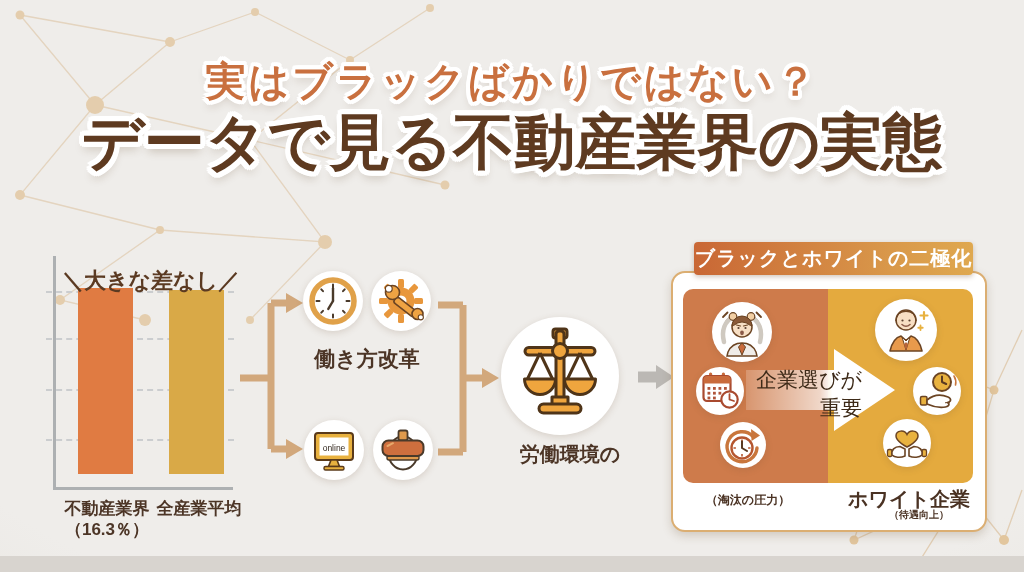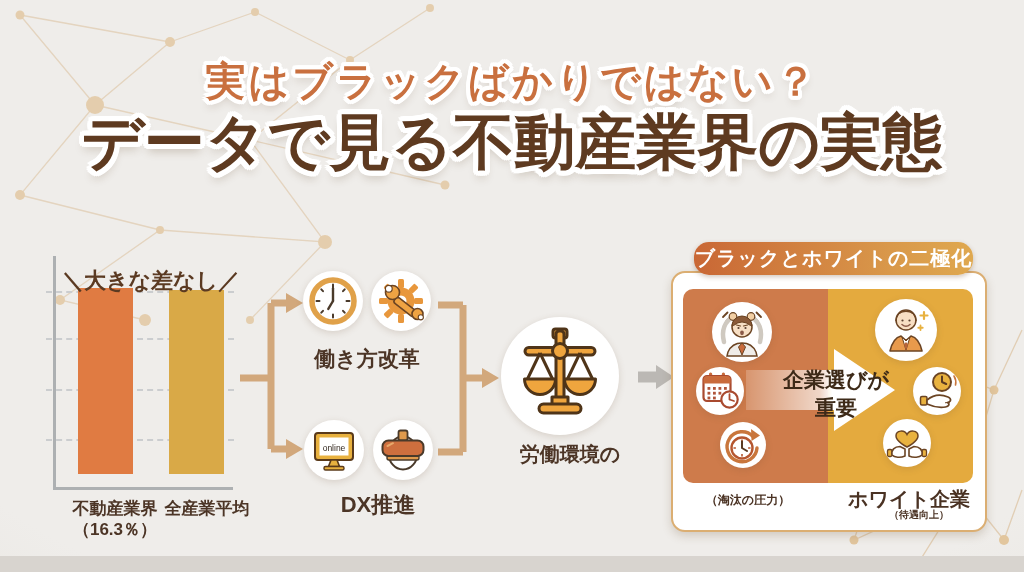--- a/index.html
+++ b/index.html
@@ -21,37 +21,37 @@
     font-size:61px; font-weight:bold; letter-spacing:0px; color:#5E3A20;
     text-shadow:-5px 0 #fff,5px 0 #fff,0 -5px #fff,0 5px #fff,-4px -4px #fff,4px -4px #fff,-4px 4px #fff,4px 4px #fff,-5px 2px #fff,5px 2px #fff,2px -5px #fff,-2px -5px #fff,2px 5px #fff,-2px 5px #fff,0 7px 10px rgba(90,60,30,.28);
   }
   
   .axis { position:absolute; left:53px; top:256px; width:180px; height:234px;
     border-left:3px solid #ADB0B2; border-bottom:3px solid #ADB0B2; }
   .gridline { position:absolute; left:46px; width:188px; height:0; border-top:2px dashed #CBCDCF; }
   .bar { position:absolute; bottom:82px; width:55px; }
   .chart-note { position:absolute; left:46px; top:266px; width:194px; text-align:right;
     font-size:22px; font-weight:bold; color:#5B3A22; }
-  .bar-label { position:absolute; text-align:center; font-size:17px; font-weight:bold; color:#4C3526;margin-left:8px; }
+  .bar-label { position:absolute; text-align:center; font-size:17px; font-weight:bold; color:#4C3526; }
   
   .circle { position:absolute; background:#fff; border-radius:50%;
     box-shadow:0 2px 7px rgba(110,80,50,.18); display:flex; align-items:center; justify-content:center; }
   .flow-label { position:absolute; text-align:center; font-weight:bold; color:#4C3526; }
   
   .panel-body { position:absolute; left:671px; top:271px; width:316px; height:261px;
     background:#fff; border:2px solid #DBAE72; border-radius:14px;
     box-shadow:0 4px 10px rgba(110,80,50,.22); }
   .panel-header { position:absolute; left:694px; top:242px; width:279px; height:33px;
-    border-radius:15px; background:linear-gradient(90deg,#C96735,#D9984A 70%,#DFA84F);
+    border-radius:4px; background:linear-gradient(90deg,#C96735,#D9984A 70%,#DFA84F);
     color:#fff; font-size:20px; font-weight:bold; text-align:center; line-height:33px;
     letter-spacing:1px; box-shadow:0 2px 5px rgba(110,70,40,.3); }
   .panel-split { position:absolute; left:683px; top:289px; width:290px; height:194px;
     border-radius:10px; background:linear-gradient(90deg,#CE7B4B 0 50%,#E4AA3E 50% 100%); }
-  .arrow-text { position:absolute; left:750px; top:366px; width:112px; text-align:center;
-    font-weight:bold; color:#3D2A18;margin-left:30px; }
+  .arrow-text { position:absolute; left:750px; top:366px; width:112px; text-align:right;
+    font-weight:normal; color:#3D2A18; }
   .company-label { position:absolute; width:142px; text-align:center; font-weight:bold; color:#4A3223; }
 </style>
 </head>
 <body>
 
 <div class="stage">
 
   <svg class="layer" width="500" height="340" viewBox="0 0 500 340" opacity="0.8">
     <g stroke="#DCC3A2" stroke-width="1.3" opacity="0.75">
       <path d="M20,15 L95,105 L170,42 L255,12 M95,105 L20,195 L160,230 M95,105 L250,140 L350,60 L255,12 M250,140 L325,242 L160,230 L60,300 L145,320 M325,242 L250,320 M350,60 L430,8 M250,140 L445,185 M170,42 L95,105 M20,15 L170,42" fill="none"></path>
@@ -166,21 +166,20 @@
   </div>
   <div class="circle" style="left:373px; top:420px; width:60px; height:60px">
     <svg width="60" height="60" viewBox="0 0 60 60">
       <ellipse cx="30" cy="33" rx="14.5" ry="16.5" fill="#fff" stroke="#4A3A2A" stroke-width="2"></ellipse>
       <rect x="25.5" y="10.5" width="9" height="10" rx="2" fill="#E09A4C" stroke="#4A3A2A" stroke-width="1.8"></rect>
       <rect x="14" y="35.5" width="32" height="4.5" rx="2" fill="#E09A4C" stroke="#4A3A2A" stroke-width="1.4"></rect>
       <rect x="9.5" y="20.5" width="41" height="15.5" rx="6" fill="#CE6F3E" stroke="#4A3A2A" stroke-width="2"></rect>
       <path d="M14.5,26 L20,23.2" stroke="#E8A96B" stroke-width="2" stroke-linecap="round"></path>
     </svg>
   </div>
-  <div class="flow-label" style="left:298px; top:490px; width:160px; font-size:22px">DX推進</div>
 
   <div class="circle" style="left:501px; top:317px; width:118px; height:118px">
     <svg width="118" height="118" viewBox="0 0 118 118">
       <g fill="#EFA53E" stroke="#4F3418" stroke-width="3" stroke-linejoin="round">
         <rect x="52" y="12" width="14" height="9" rx="2.5"></rect>
         <rect x="55" y="14" width="8" height="70" rx="3"></rect>
         <rect x="24" y="30.5" width="70" height="7.5" rx="3.75"></rect>
         <path d="M39,36 L26,63 M39,36 L52,63" fill="none"></path>
         <path d="M23.5,62 a15.5,15.5 0 0 0 31,0 z"></path>
         <path d="M79,36 L66,63 M79,36 L92,63" fill="none"></path>

